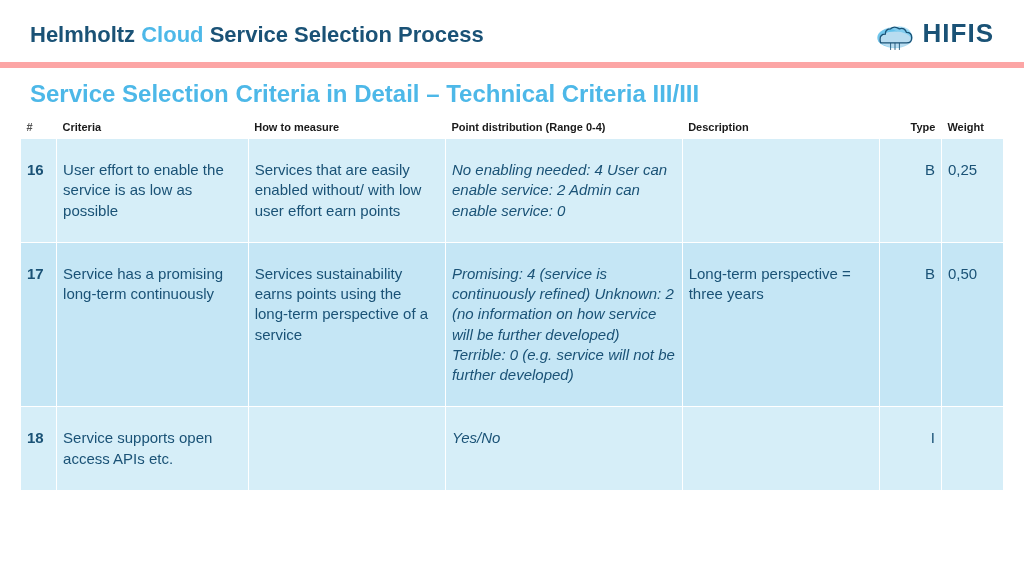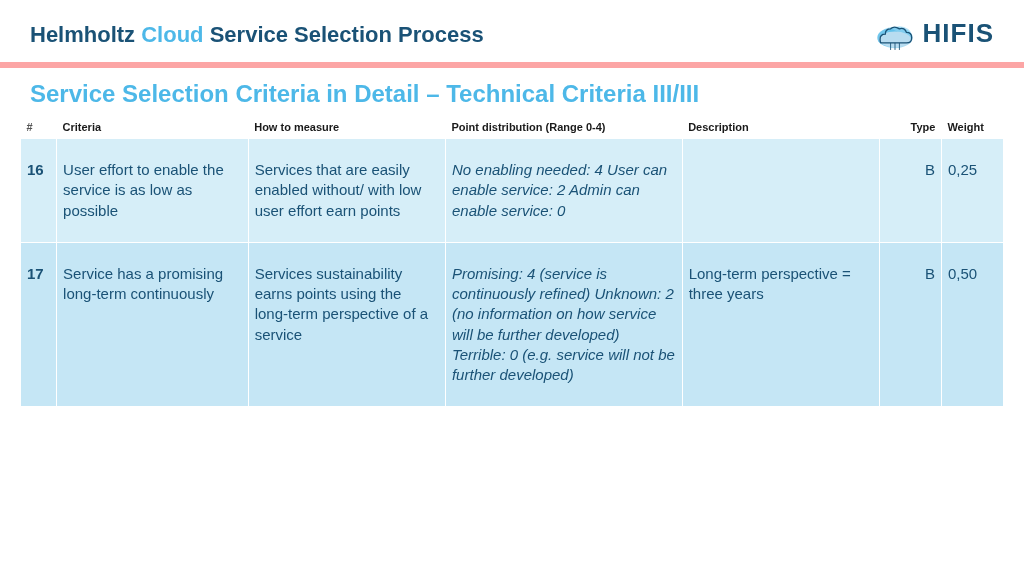--- a/index.html
+++ b/index.html
@@ -221,18 +221,27 @@
           </tr>
           <tr>
             <td class="col-num">17</td>
             <td class="col-crit">Service has a promising long-term continuously</td>
             <td class="col-how">Services sustainability earns points using the long-term perspective of a service</td>
             <td class="col-point italic-cell">Promising: 4 (service is continuously refined) Unknown: 2 (no information on how service will be further developed) Terrible: 0 (e.g. service will not be further developed)</td>
             <td class="col-desc">Long-term perspective = three years</td>
             <td class="col-type">B</td>
             <td class="col-wt">0,50</td>
           </tr>
+          <tr>
+            <td class="col-num">18</td>
+            <td class="col-crit">Service supports open access APIs etc.</td>
+            <td class="col-how"></td>
+            <td class="col-point italic-cell">Yes/No</td>
+            <td class="col-desc"></td>
+            <td class="col-type">I</td>
+            <td class="col-wt"></td>
+          </tr>
         </tbody>
     </table>
   </div>
 
 
 </div>
 
 </body></html>

